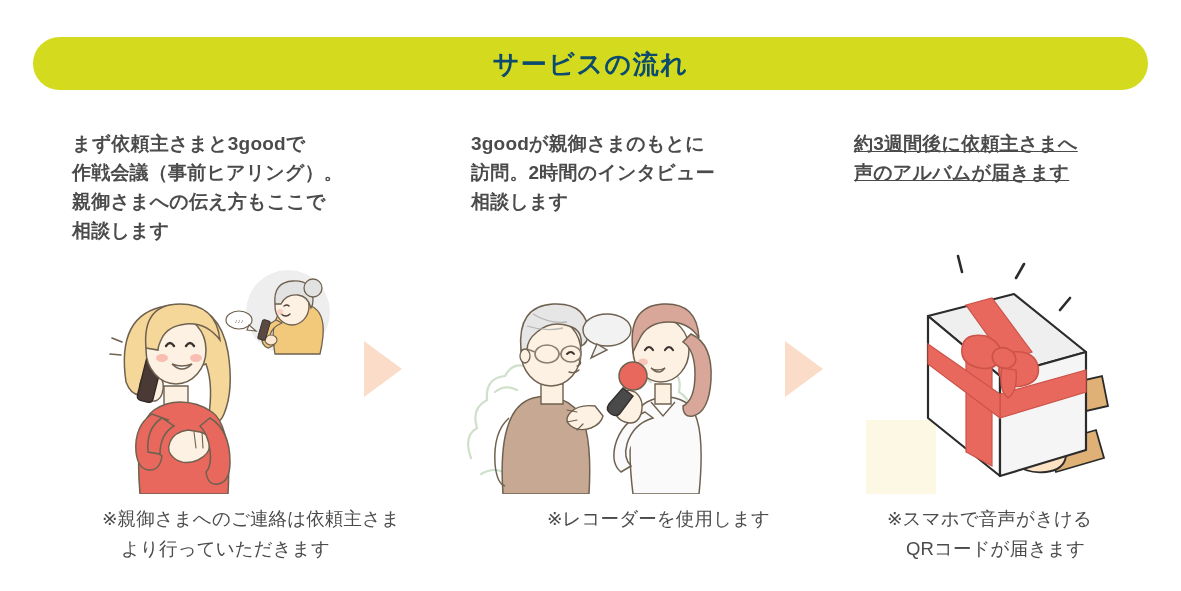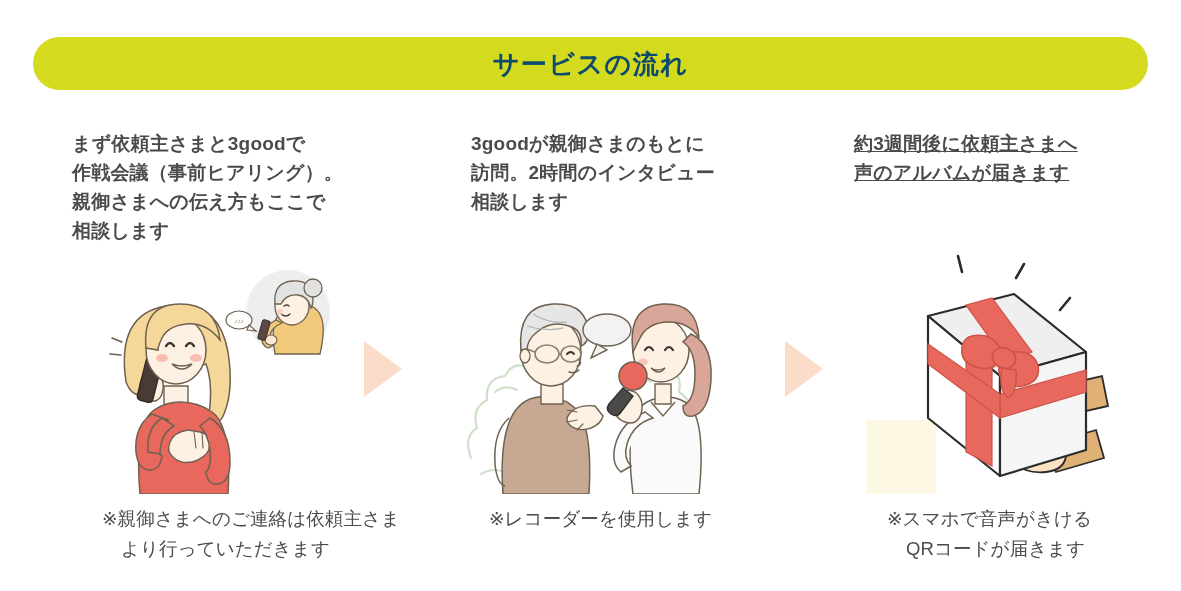--- a/index.html
+++ b/index.html
@@ -86,21 +86,21 @@
     font-weight: normal;
     color: #4b4b4b;
     line-height: 1.62;
     letter-spacing: 0.1px;
     white-space: pre-line;
     text-indent: -19px;
     padding-left: 19px;
     margin: 0;
   }
   #caption-1 { left: 88px;  top: 504px; width: 350px; margin-left: 14px; }
-  #caption-2 { left: 489px; top: 504px; width: 320px; }
+  #caption-2 { left: 489px; top: 504px; width: 320px; text-align: center; }
   #caption-3 { left: 887px; top: 504px; width: 300px; }
 </style>
 </head>
 <body>
 
 <div id="banner">
   <span id="banner-title">サービスの流れ</span>
 </div>
 
 <div id="col-1" class="col">

